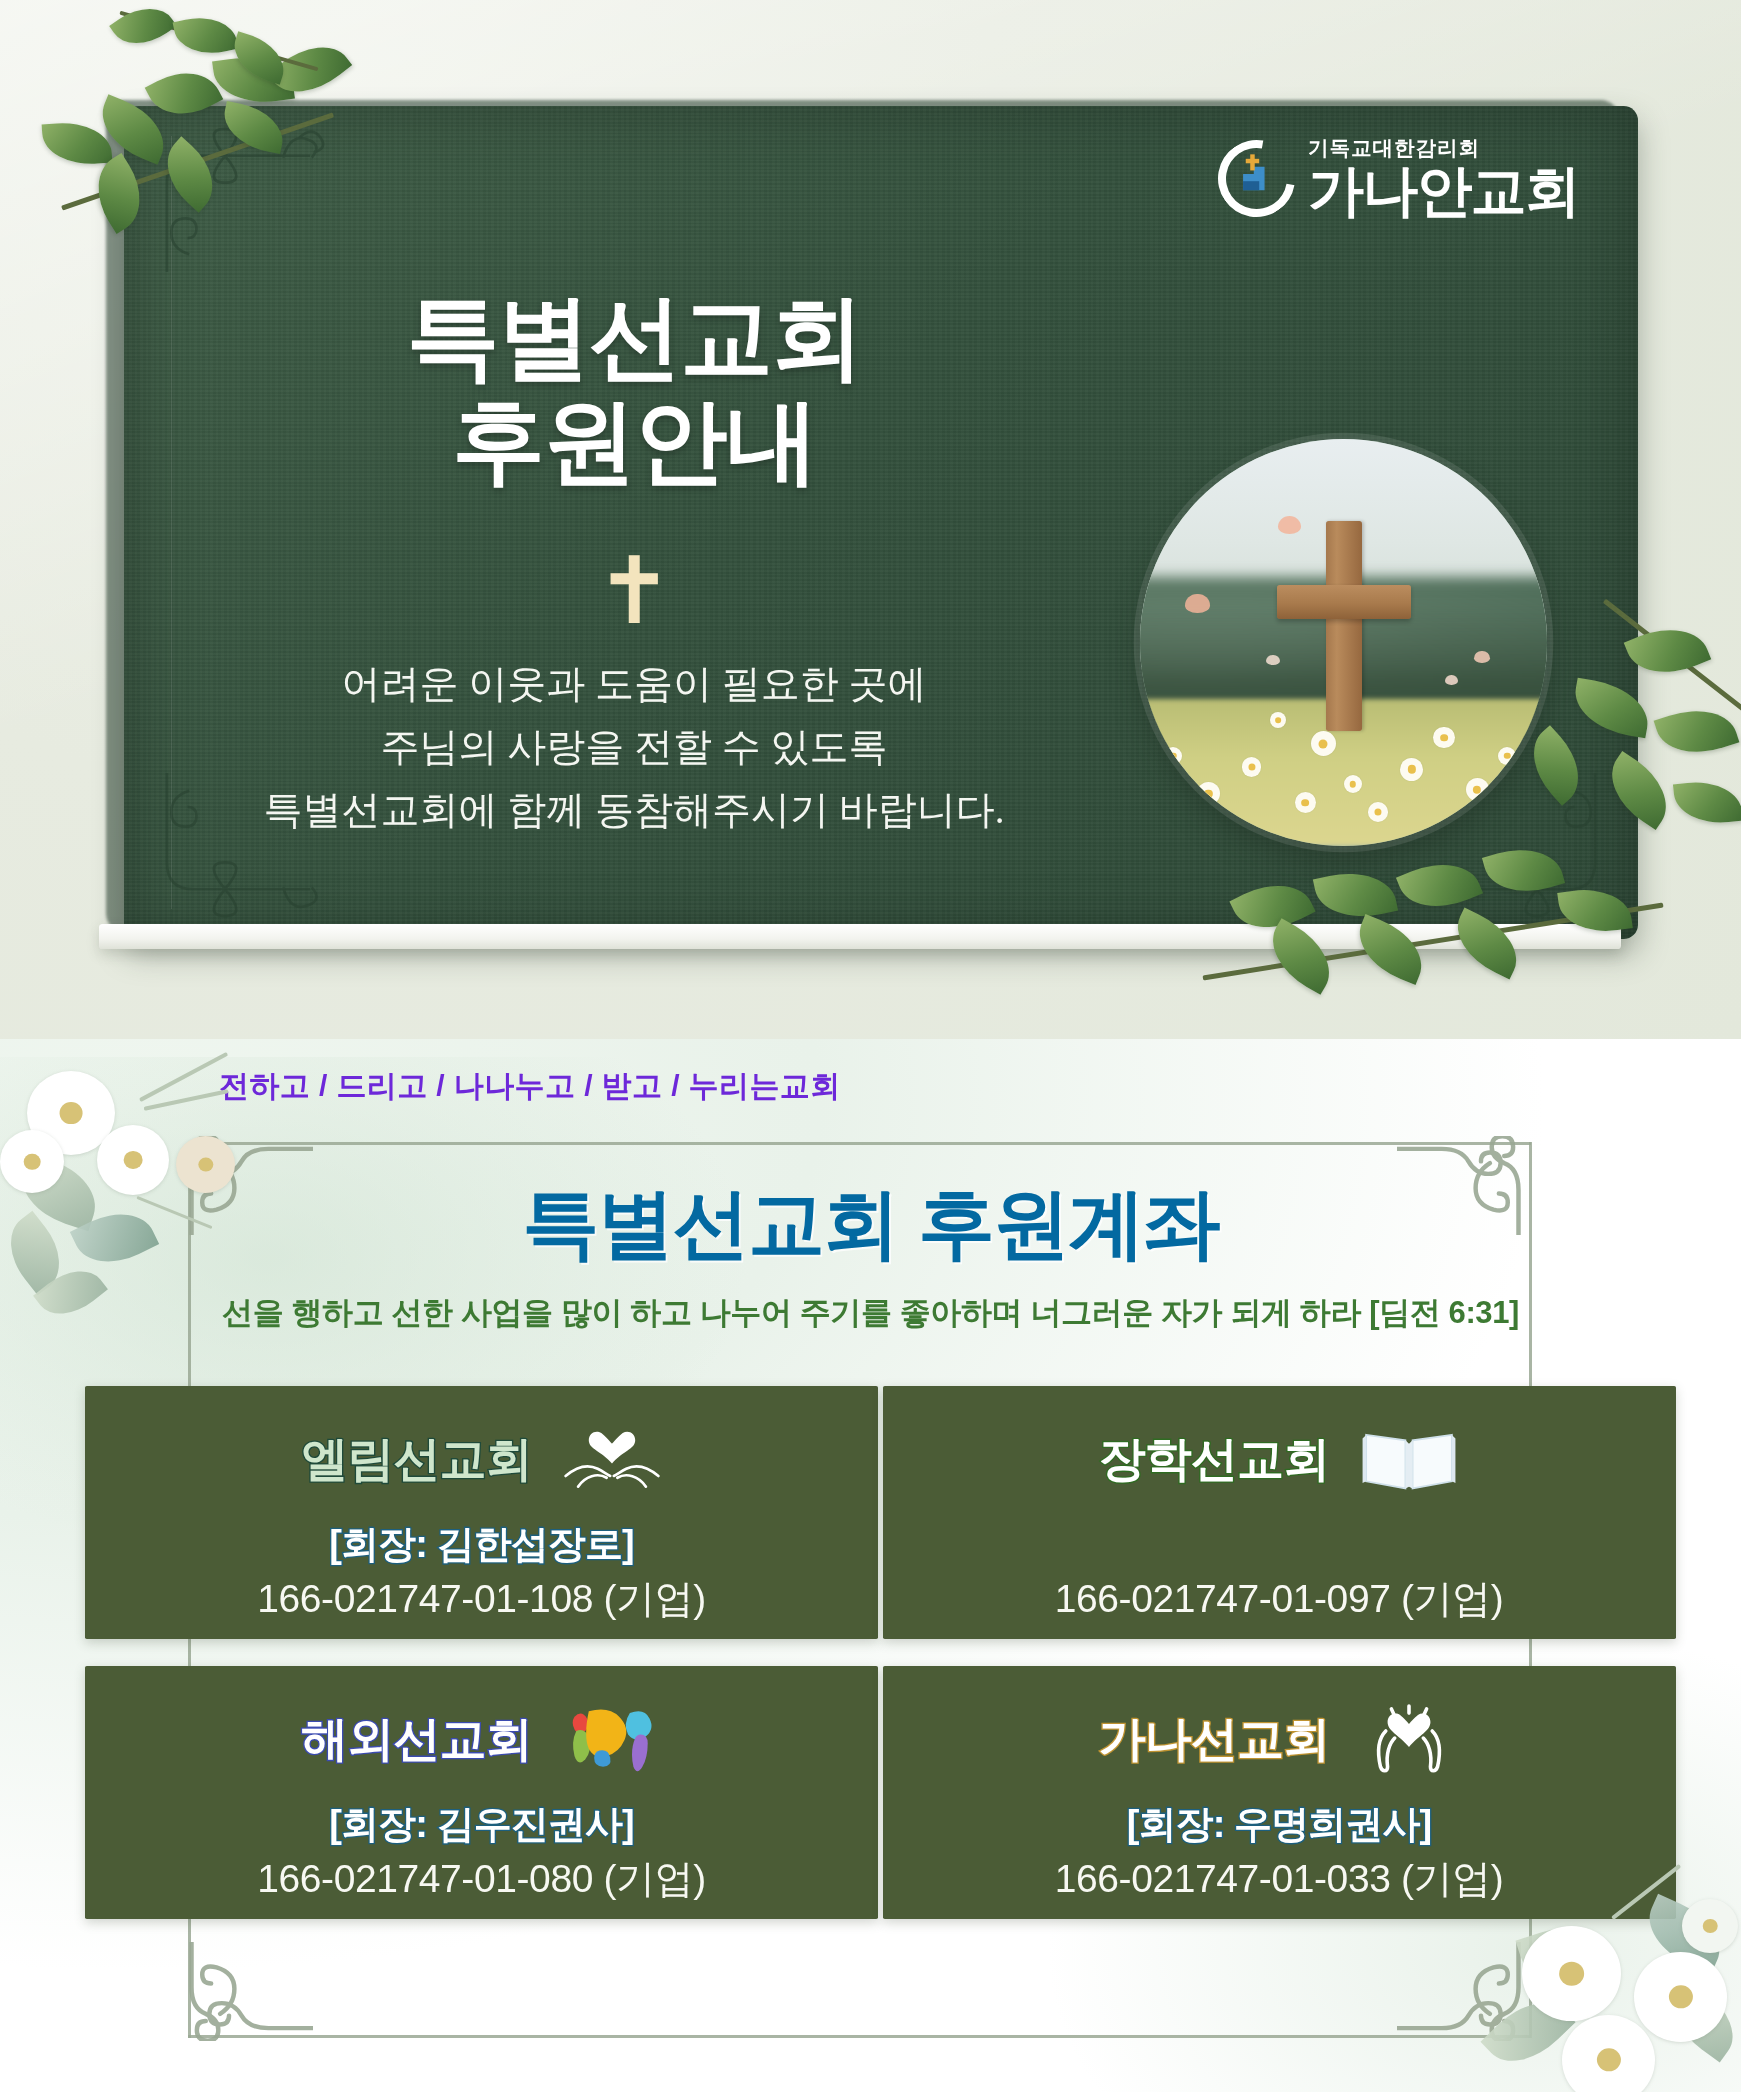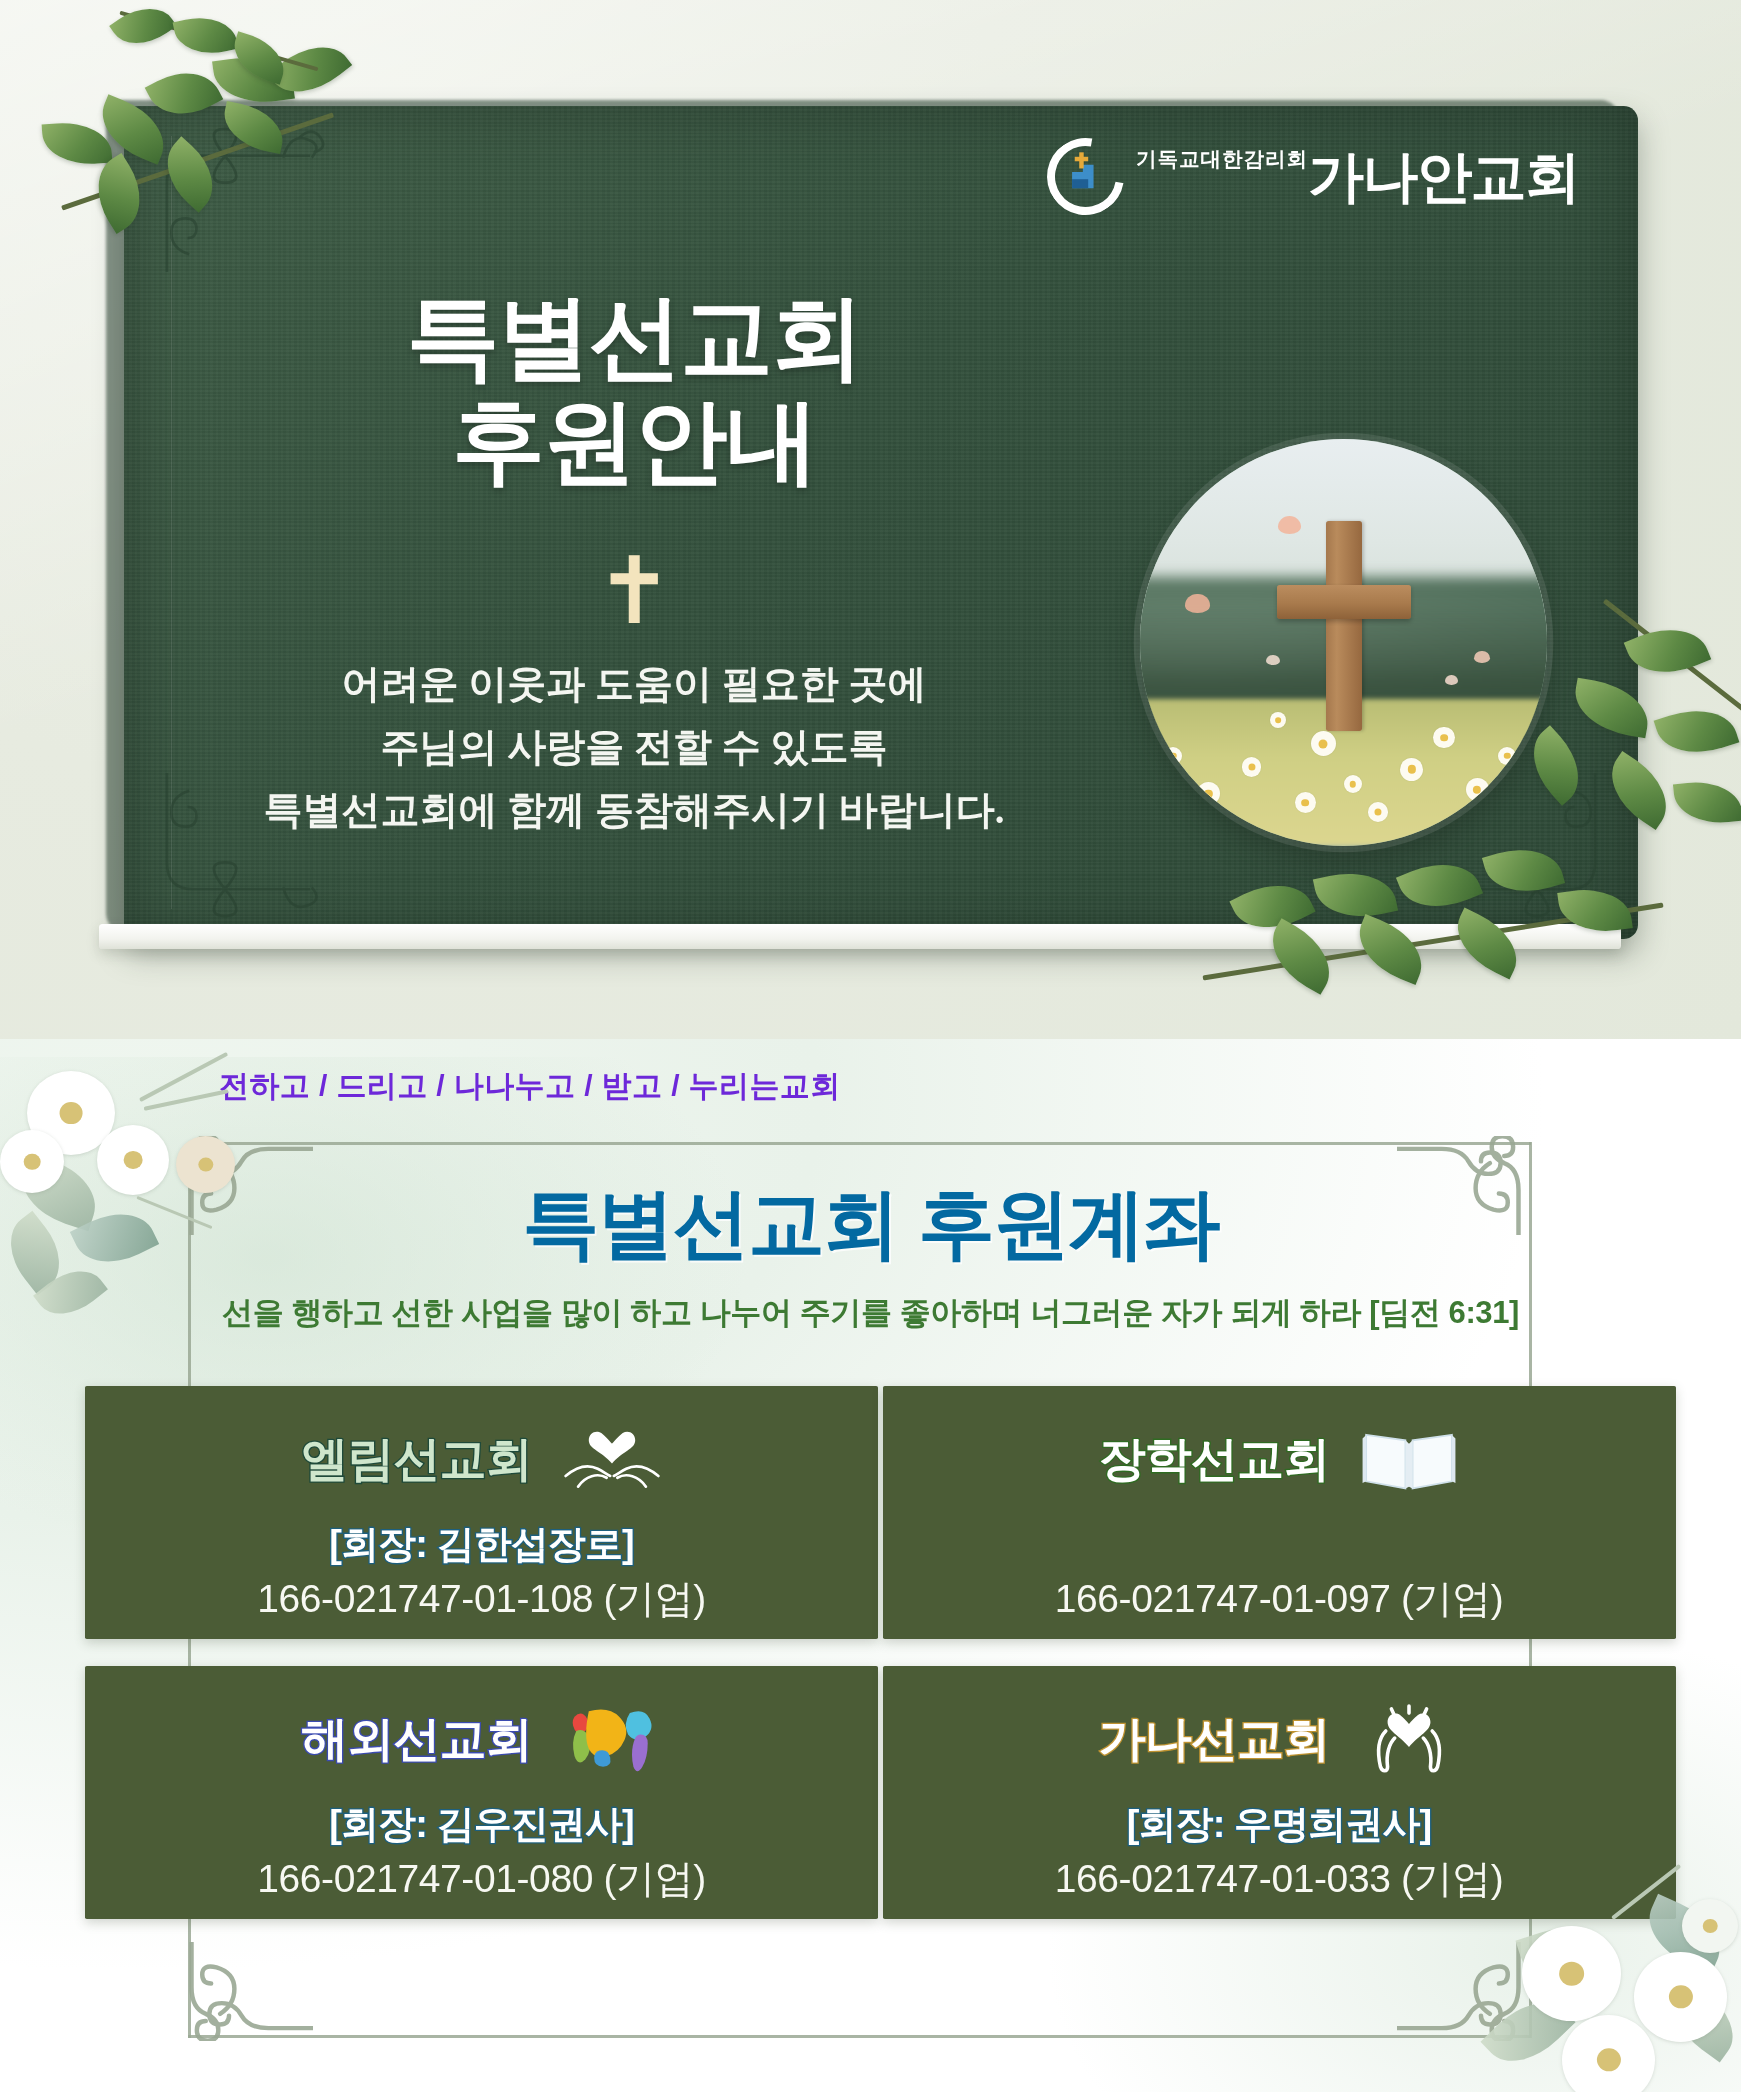--- a/index.html
+++ b/index.html
@@ -48,39 +48,38 @@
   .orn{position:absolute;opacity:.55;}
   .orn svg{display:block;}
 
   .logo-wrap{position:absolute;right:59px;top:32px;display:flex;align-items:center;gap:12.5px;}
   .logo-mark{width:77px;height:77px;position:relative;flex:none;}
   .logo-ring{
     position:absolute;inset:0;border-radius:50%;
     border:8px solid #ffffff;border-right-color:transparent;
     transform:rotate(-35deg);
   }
-  .logo-texts{display:flex;flex-direction:row;line-height:1;}
+  .logo-texts{display:flex;flex-direction:column;line-height:1;}
   .logo-sub{color:#ffffff;font-size:20.6px;letter-spacing:0.9px;margin-bottom:4.5px;font-weight:600;}
   .logo-main{color:#ffffff;font-size:56px;font-weight:700;letter-spacing:-1.8px;}
 
   .plaque-title{
     position:absolute;left:170px;top:179px;width:681px;
     text-align:center;color:#ffffff;font-weight:700;
     font-size:93px;line-height:1.12;letter-spacing:-1.8px;
     text-shadow:0 2.7px 7.2px rgba(0,0,0,.25);
   }
   .cross-glyph{
     position:absolute;left:170px;top:439px;width:681px;text-align:center;
     color:#f3e4bd;font-size:93px;line-height:1;font-weight:400;
   }
   .plaque-body{
     position:absolute;left:134px;top:546px;width:752px;
     text-align:center;color:#f4f6f1;font-size:39px;line-height:1.62;
     font-family:"Liberation Serif","DejaVu Serif",serif;
-    font-weight:bold;
   }
 
   .photo-circle{
     position:absolute;left:1016px;top:333px;width:407px;height:407px;
     border-radius:50%;overflow:hidden;
     box-shadow:0 0 0 6.3px rgba(255,255,255,.10), 0 16px 30px rgba(25,40,28,.38);
     background:#9fb6a6;
   }
   .photo-circle .sky{
     position:absolute;left:0;top:0;right:0;height:56%;

